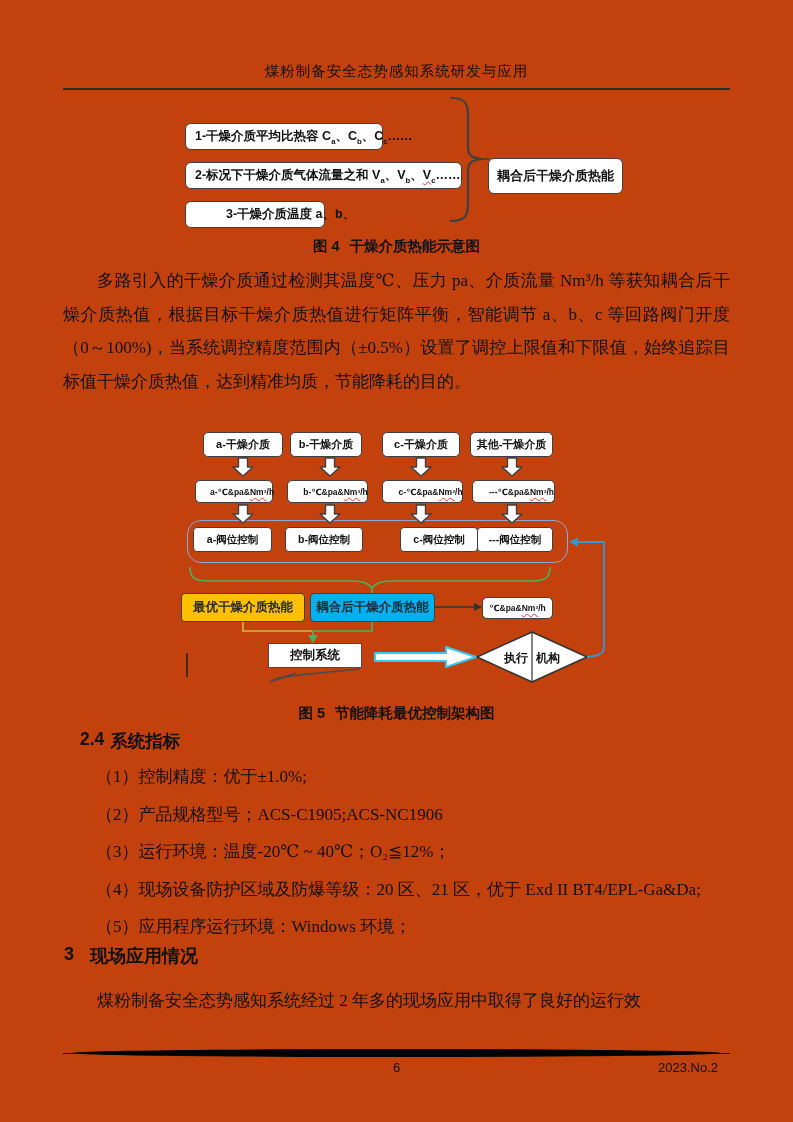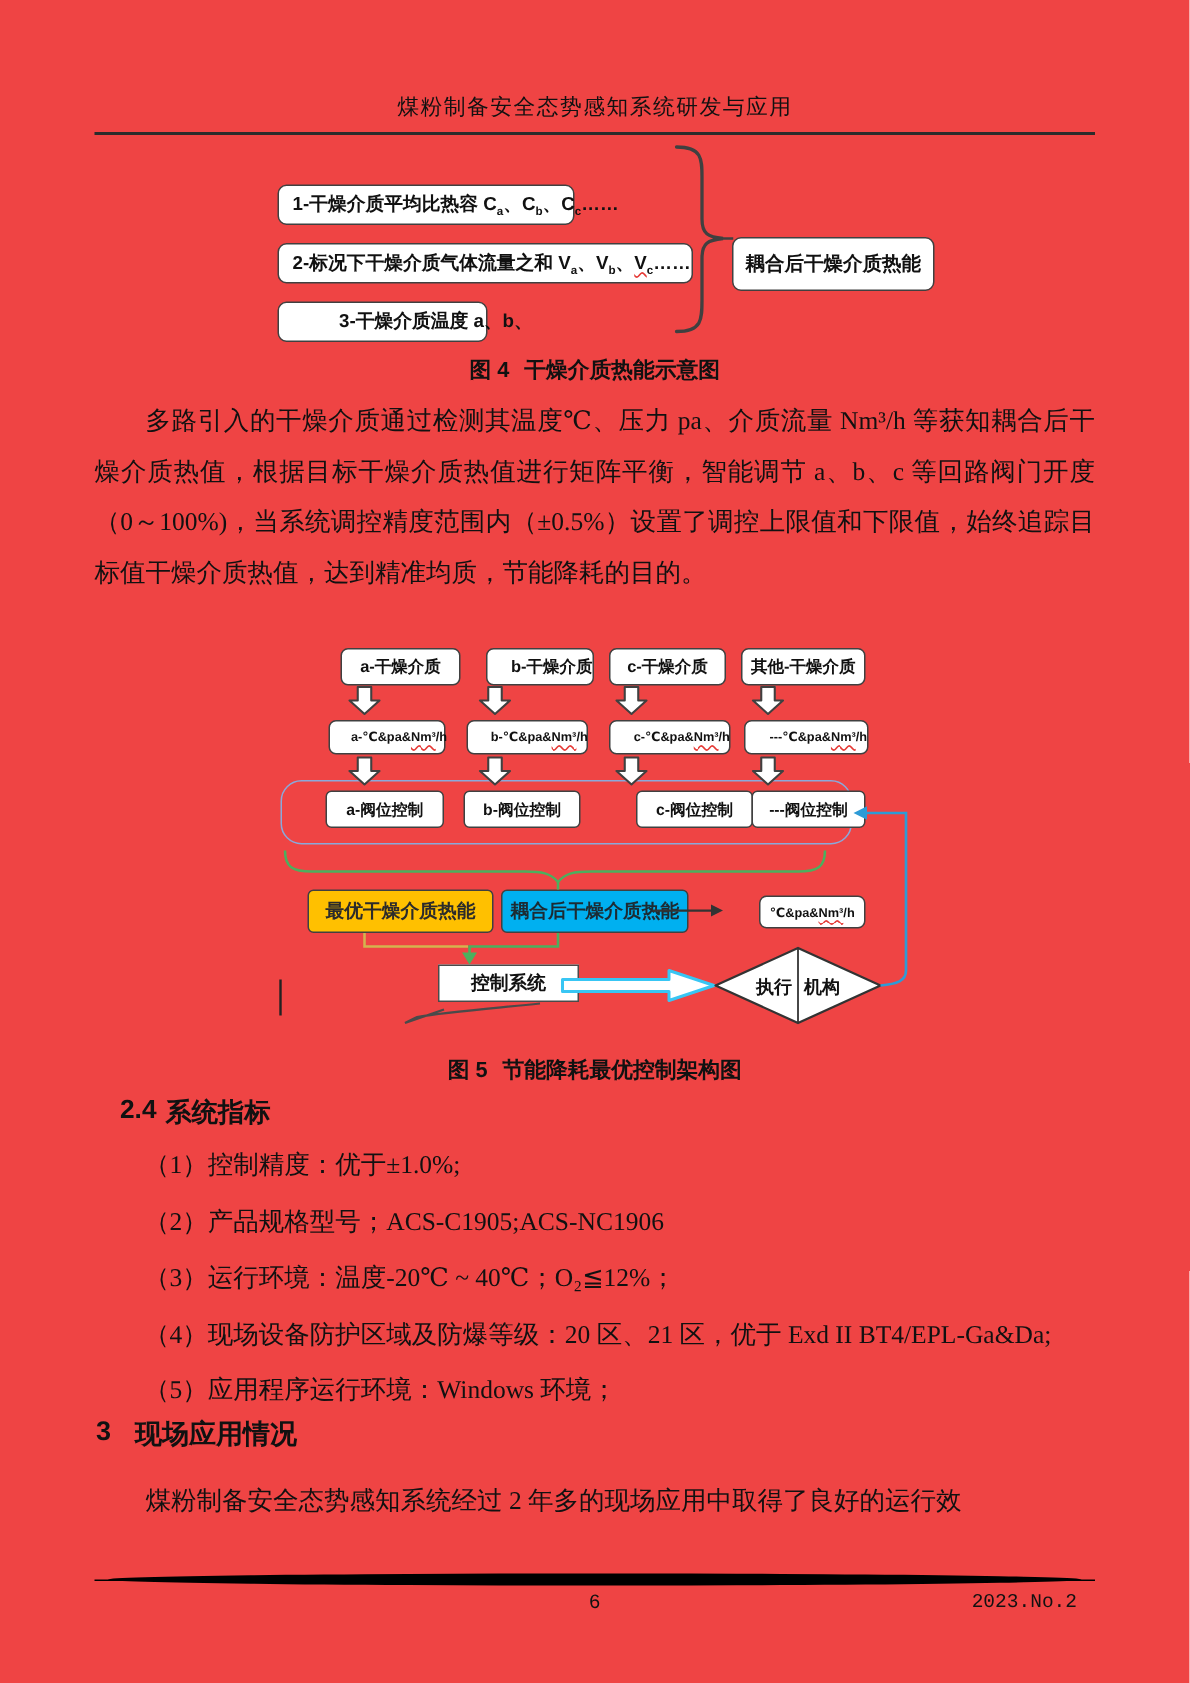--- a/index.html
+++ b/index.html
@@ -1,16 +1,16 @@
 <!DOCTYPE html>
 <html><head>
 <meta charset="utf-8">
 <style>
   html,body{margin:0;padding:0;background:#ffffff;}
-  .page{position:relative;width:793px;height:1122px;background:#ef4444;margin:0 auto;
+  .page{position:relative;width:793px;height:1122px;background:#c2410c;margin:0 auto;
         font-family:"Liberation Serif","DejaVu Serif",serif;color:#111;overflow:hidden;}
 
   
   .hdr-title{position:absolute;top:62px;left:0;width:100%;text-align:center;
              font-size:14.5px;letter-spacing:1px;}
   .hdr-rule{position:absolute;top:88px;left:63px;width:667px;border-top:2px solid #2b2b2b;}
 
   
   .fig4{position:absolute;left:63px;top:95px;width:610px;height:140px;
         font-family:"Liberation Sans","DejaVu Sans",sans-serif;font-weight:bold;}
@@ -27,21 +27,21 @@
 
   
   .para{position:absolute;left:63px;width:667px;font-size:17px;text-align:justify;text-indent:2em;}
   .para1{top:264px;line-height:33.6px;}
   .para2{top:984px;line-height:33px;text-align:left;}
 
   
   .fig5{position:absolute;left:180px;top:425px;width:445px;height:278px;
         font-family:"Liberation Sans","DejaVu Sans",sans-serif;font-weight:bold;}
   .f5box{position:absolute;border:1.3px solid #404040;border-radius:5px;background:#fff;
-         display:flex;align-items:center;justify-content:center;white-space:nowrap;box-sizing:border-box;margin-left:24px;}
+         display:flex;align-items:center;justify-content:center;white-space:nowrap;box-sizing:border-box;}
   .src{top:7px;height:25px;font-size:11px;}
   .msr{top:55px;height:23px;font-size:8.5px;padding-left:16px;}
   .vlv{top:102px;height:25px;font-size:10.5px;border-radius:4px;}
   .f5container{position:absolute;left:7px;top:95px;width:381px;height:43px;
                border:1.6px solid #8AA9DB;border-radius:14px;box-sizing:border-box;}
   .optimal{left:1px;top:168px;width:124px;height:29px;background:#FFC000;font-size:12.5px;color:#2b2b2b;border-radius:4px;}
   .coupled{left:130px;top:168px;width:125px;height:29px;background:#00B0F0;font-size:12.5px;color:#1c2b33;border-radius:4px;}
   .sensor{left:302px;top:172px;width:71px;height:22px;font-size:8.5px;}
   .control{left:88px;top:218px;width:94px;height:25px;border-radius:0;border:1.5px solid #4a4a4a;font-size:12.5px;}
   .exec-l{position:absolute;left:310px;top:225px;width:38px;text-align:right;font-size:12px;}
@@ -55,21 +55,21 @@
       font-family:"Liberation Sans","DejaVu Sans",sans-serif;font-weight:bold;font-size:18px;}
   .specs{position:absolute;left:63px;top:758px;width:667px;box-sizing:border-box;
          padding-left:33px;font-size:17px;line-height:37.5px;}
 
   
   .f-rule{position:absolute;left:63px;top:1053px;width:667px;border-top:1.5px solid #000;}
   .f-lens{position:absolute;left:72px;top:1049px;width:649px;height:8px;background:#000;border-radius:50%;}
   .f-page{position:absolute;left:0;top:1060px;width:100%;text-align:center;font-size:13px;
           font-family:"Liberation Sans","DejaVu Sans",sans-serif;}
   .f-issue{position:absolute;right:75px;top:1060px;font-size:13px;
-           font-family:Liberation Mono, monospace;}
+           font-family:Liberation Sans, sans-serif;}
 </style>
 </head>
 <body>
 
 <div class="page">
 
   <div class="hdr-title">煤粉制备安全态势感知系统研发与应用</div>
   <div class="hdr-rule"></div>
 
   <div class="fig4">
@@ -100,21 +100,21 @@
     <span>干燥介质热能示意图</span>
   </div>
 
   <div class="para para1">多路引入的干燥介质通过检测其温度℃、压力 pa、介质流量 Nm³/h 等获知耦合后干燥介质热值，根据目标干燥介质热值进行矩阵平衡，智能调节 a、b、c 等回路阀门开度（0～100%)，当系统调控精度范围内（±0.5%）设置了调控上限值和下限值，始终追踪目标值干燥介质热值，达到精准均质，节能降耗的目的。</div>
 
   <div class="fig5">
 
     <div class="f5box src" style="left:23px;width:80px;">
         <span>a-干燥介质</span>
       </div>
-    <div class="f5box src" style="left:120px;width:72px;justify-content:flex-end;">
+    <div class="f5box src" style="left:110px;width:72px;">
         <span>b-干燥介质</span>
       </div>
     <div class="f5box src" style="left:202px;width:78px;">
         <span>c-干燥介质</span>
       </div>
     <div class="f5box src" style="left:290px;width:83px;">
         <span>其他-干燥介质</span>
       </div>
 
     <div class="f5box msr" style="left:15px;width:78px;">

